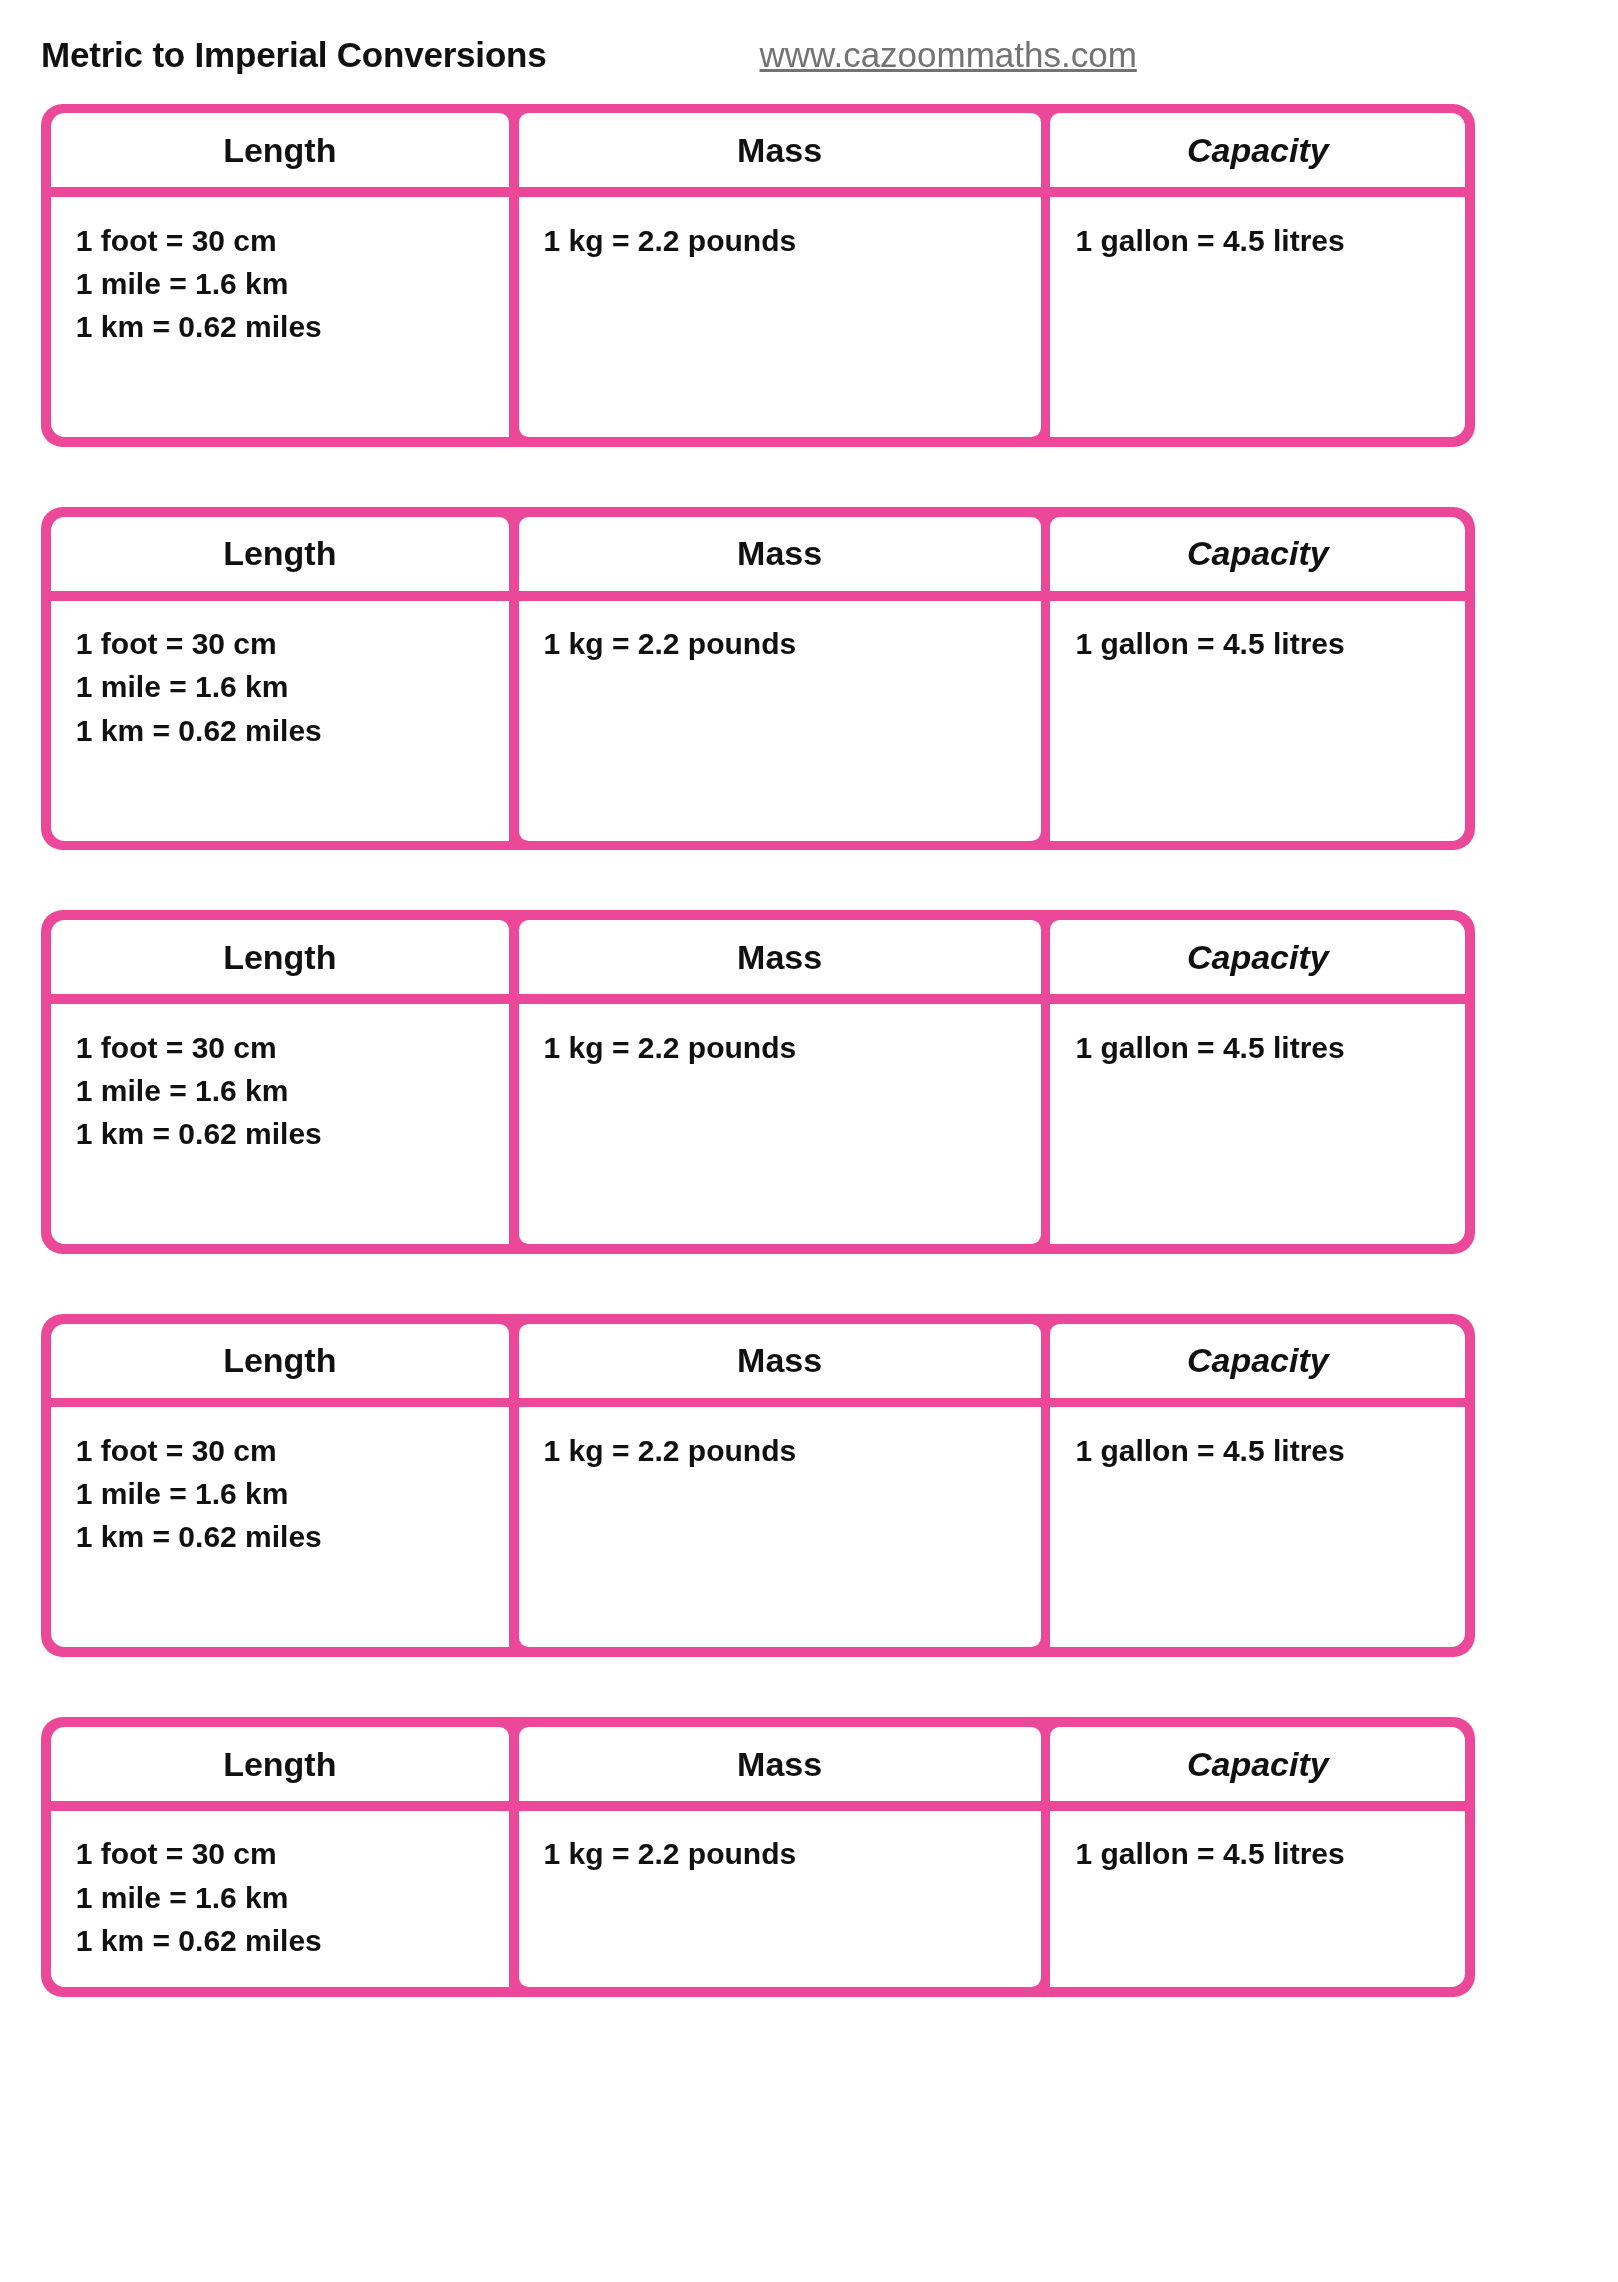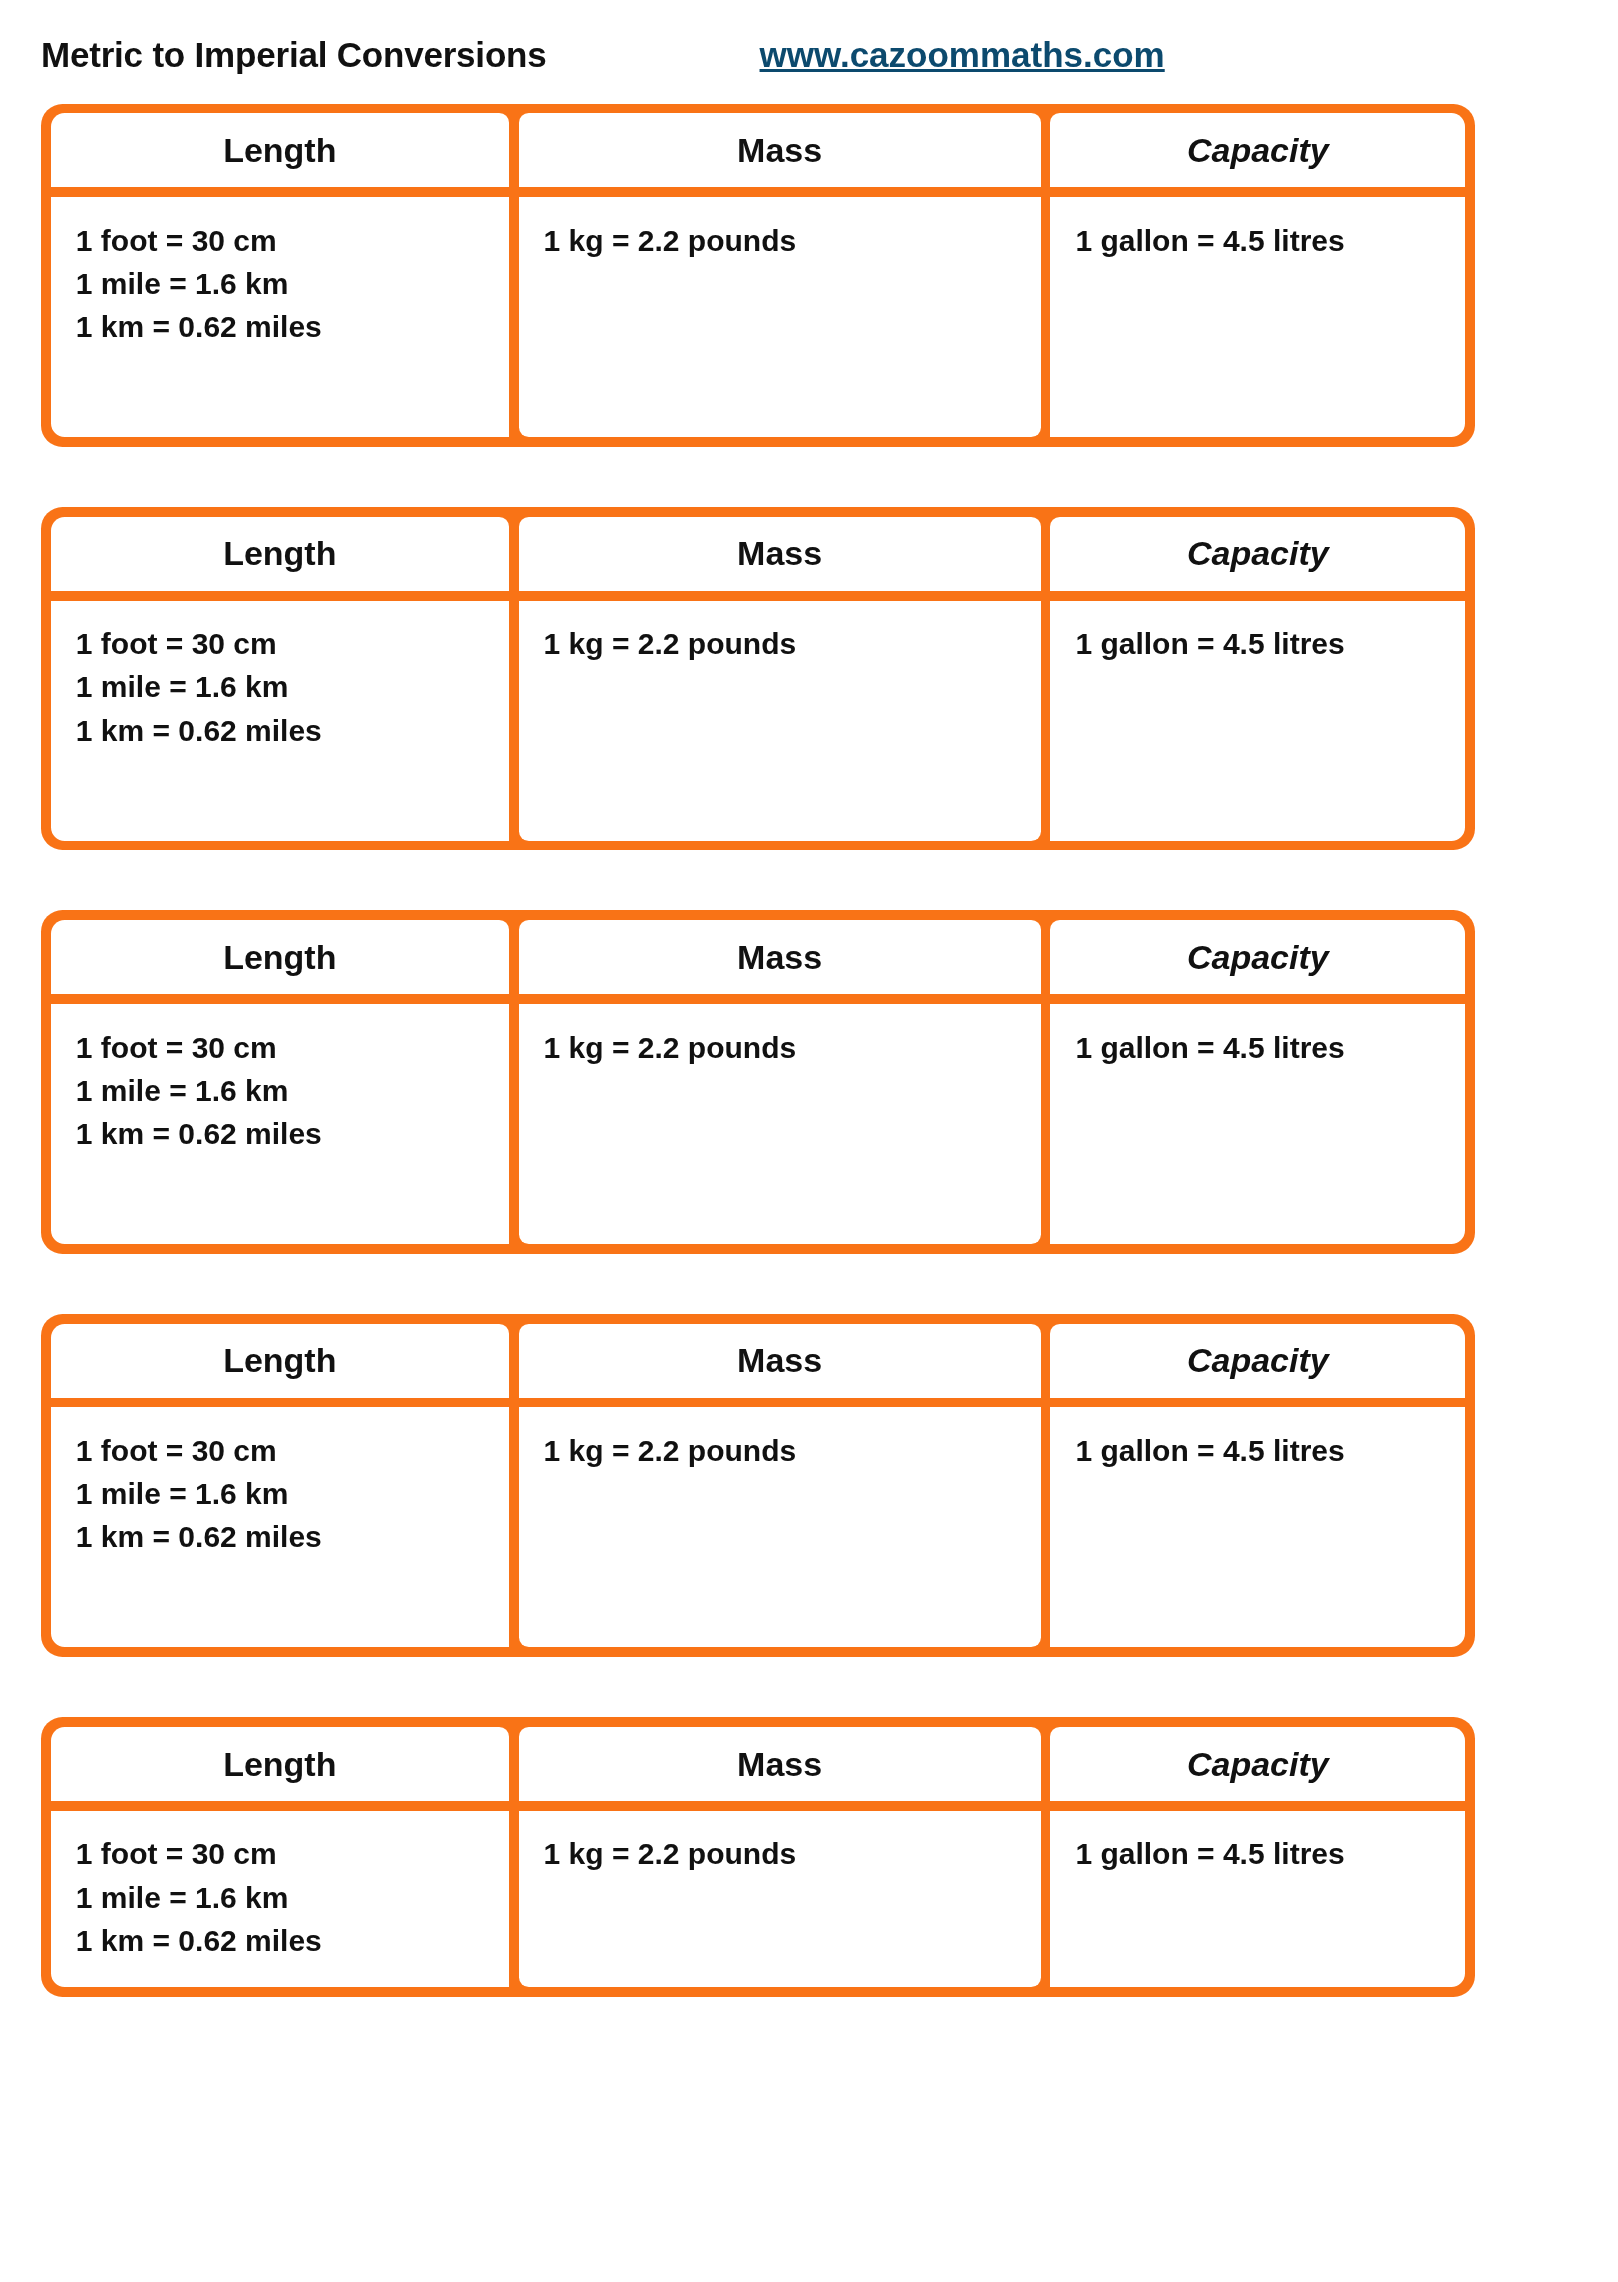--- a/index.html
+++ b/index.html
@@ -34,35 +34,35 @@
   }
   .doc-title {
     font-size: 35px;
     font-weight: bold;
     letter-spacing: -0.2px;
     color: #111111;
     white-space: nowrap;
   }
   .site-link {
     font-size: 35px;
-    font-weight: bold;
-    color: #0c4a6e;
+    font-weight: normal;
+    color: #737373;
     text-decoration: underline;
     margin-left: 213px;
     white-space: nowrap;
   }
 
   
   .tables {
     margin-top: 13.7px;
   }
   .conv-table {
     position: relative;
     width: 1434px;
-    background: #f97316;
+    background: #ec4899;
     border-radius: 21.5px;
     padding: 9.8px;
     box-sizing: border-box;
     margin-bottom: 60px;
   }
   .conv-table:last-child { margin-bottom: 0; }
 
   .row {
     display: flex;
     gap: 9.8px;

